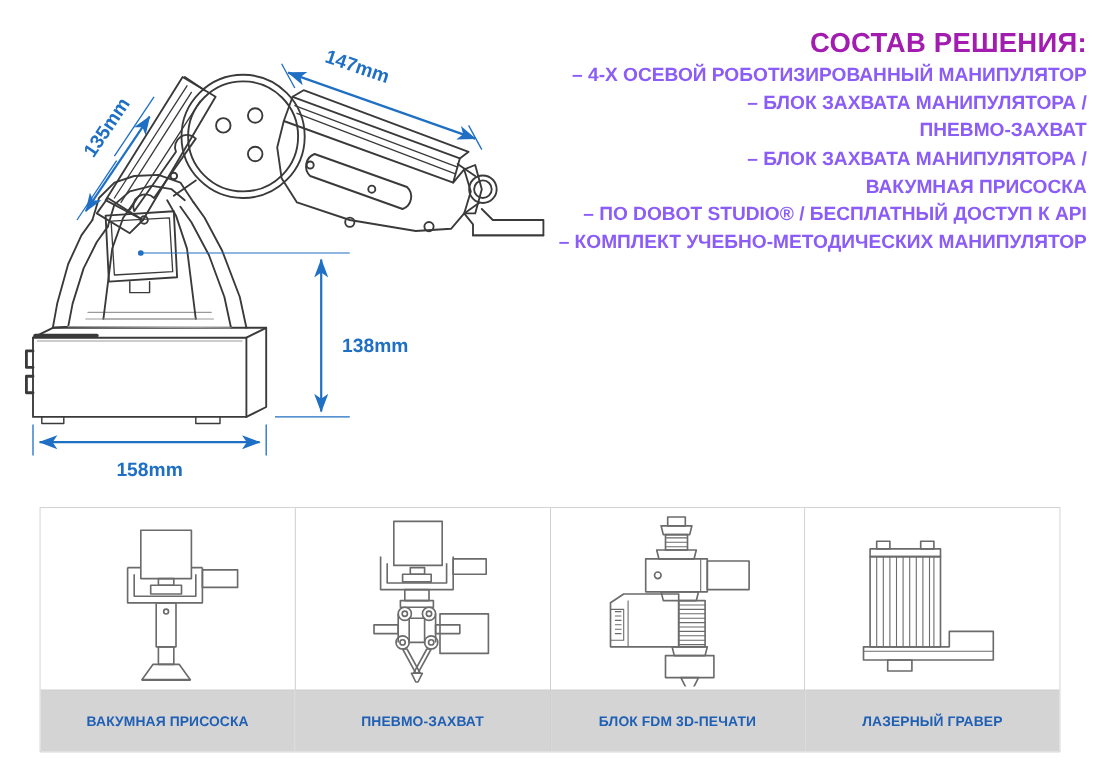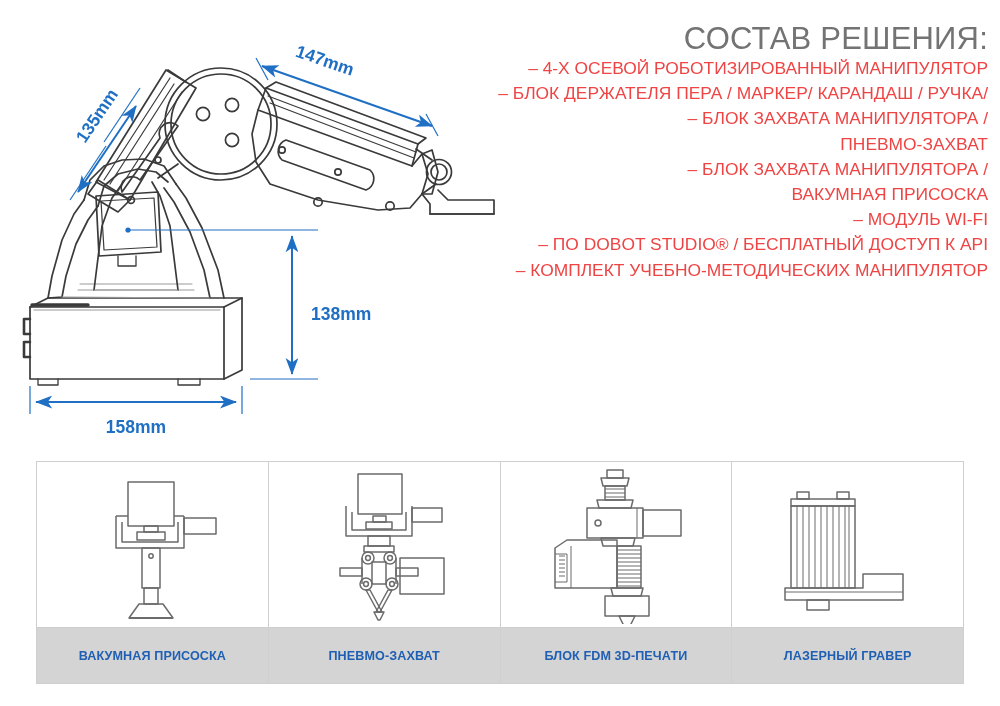--- a/index.html
+++ b/index.html
@@ -15,34 +15,34 @@
 
   .robot-fig{position:absolute;left:18px;top:14px;width:480px;height:430px;}
   .robot-fig svg{display:block;}
 
   
   .spec{
     position:absolute;left:455px;top:22px;width:533px;
     text-align:right;
   }
   .spec-title{
-    color:#737373;
-    font-size:31px;
+    color:#a21caf;
+    font-size:25px;
     letter-spacing:.2px;
     line-height:34px;
-    font-weight:400;
+    font-weight:700;
     white-space:nowrap;
   }
   .spec-list{list-style:none;margin:0;padding:0;}
   .spec-list li{
-    color:#ef4444;
+    color:#8b5cf6;
     font-size:17.4px;
     line-height:25.2px;
     white-space:nowrap;
-    font-weight:400;
+    font-weight:700;
   }
 
   
   .panels{
     position:absolute;left:36px;top:461px;
     width:928px;height:223px;
     border:1px solid #cfcfcf;
     background:#ffffff;
     display:flex;
     box-sizing:border-box;
@@ -191,26 +191,24 @@
           <text x="293" y="306">138mm</text>
           <text x="118" y="419" text-anchor="middle">158mm</text>
         </g>
       </svg>
     </div>
 
     <div class="spec">
       <div class="spec-title">СОСТАВ РЕШЕНИЯ:</div>
       <ul class="spec-list">
         <li>– 4-Х ОСЕВОЙ РОБОТИЗИРОВАННЫЙ МАНИПУЛЯТОР</li>
-        <li>– БЛОК ДЕРЖАТЕЛЯ ПЕРА / МАРКЕР/ КАРАНДАШ / РУЧКА/</li>
         <li>– БЛОК ЗАХВАТА МАНИПУЛЯТОРА /</li>
         <li>ПНЕВМО-ЗАХВАТ</li>
         <li>– БЛОК ЗАХВАТА МАНИПУЛЯТОРА /</li>
         <li>ВАКУМНАЯ ПРИСОСКА</li>
-        <li>– МОДУЛЬ WI-FI</li>
         <li>– ПО DOBOT STUDIO® / БЕСПЛАТНЫЙ ДОСТУП К API</li>
         <li>– КОМПЛЕКТ УЧЕБНО-МЕТОДИЧЕСКИХ МАНИПУЛЯТОР</li>
       </ul>
     </div>
   </div>
 
   <div class="panels">
 
     <div class="panel">
       <div class="panel-art">

